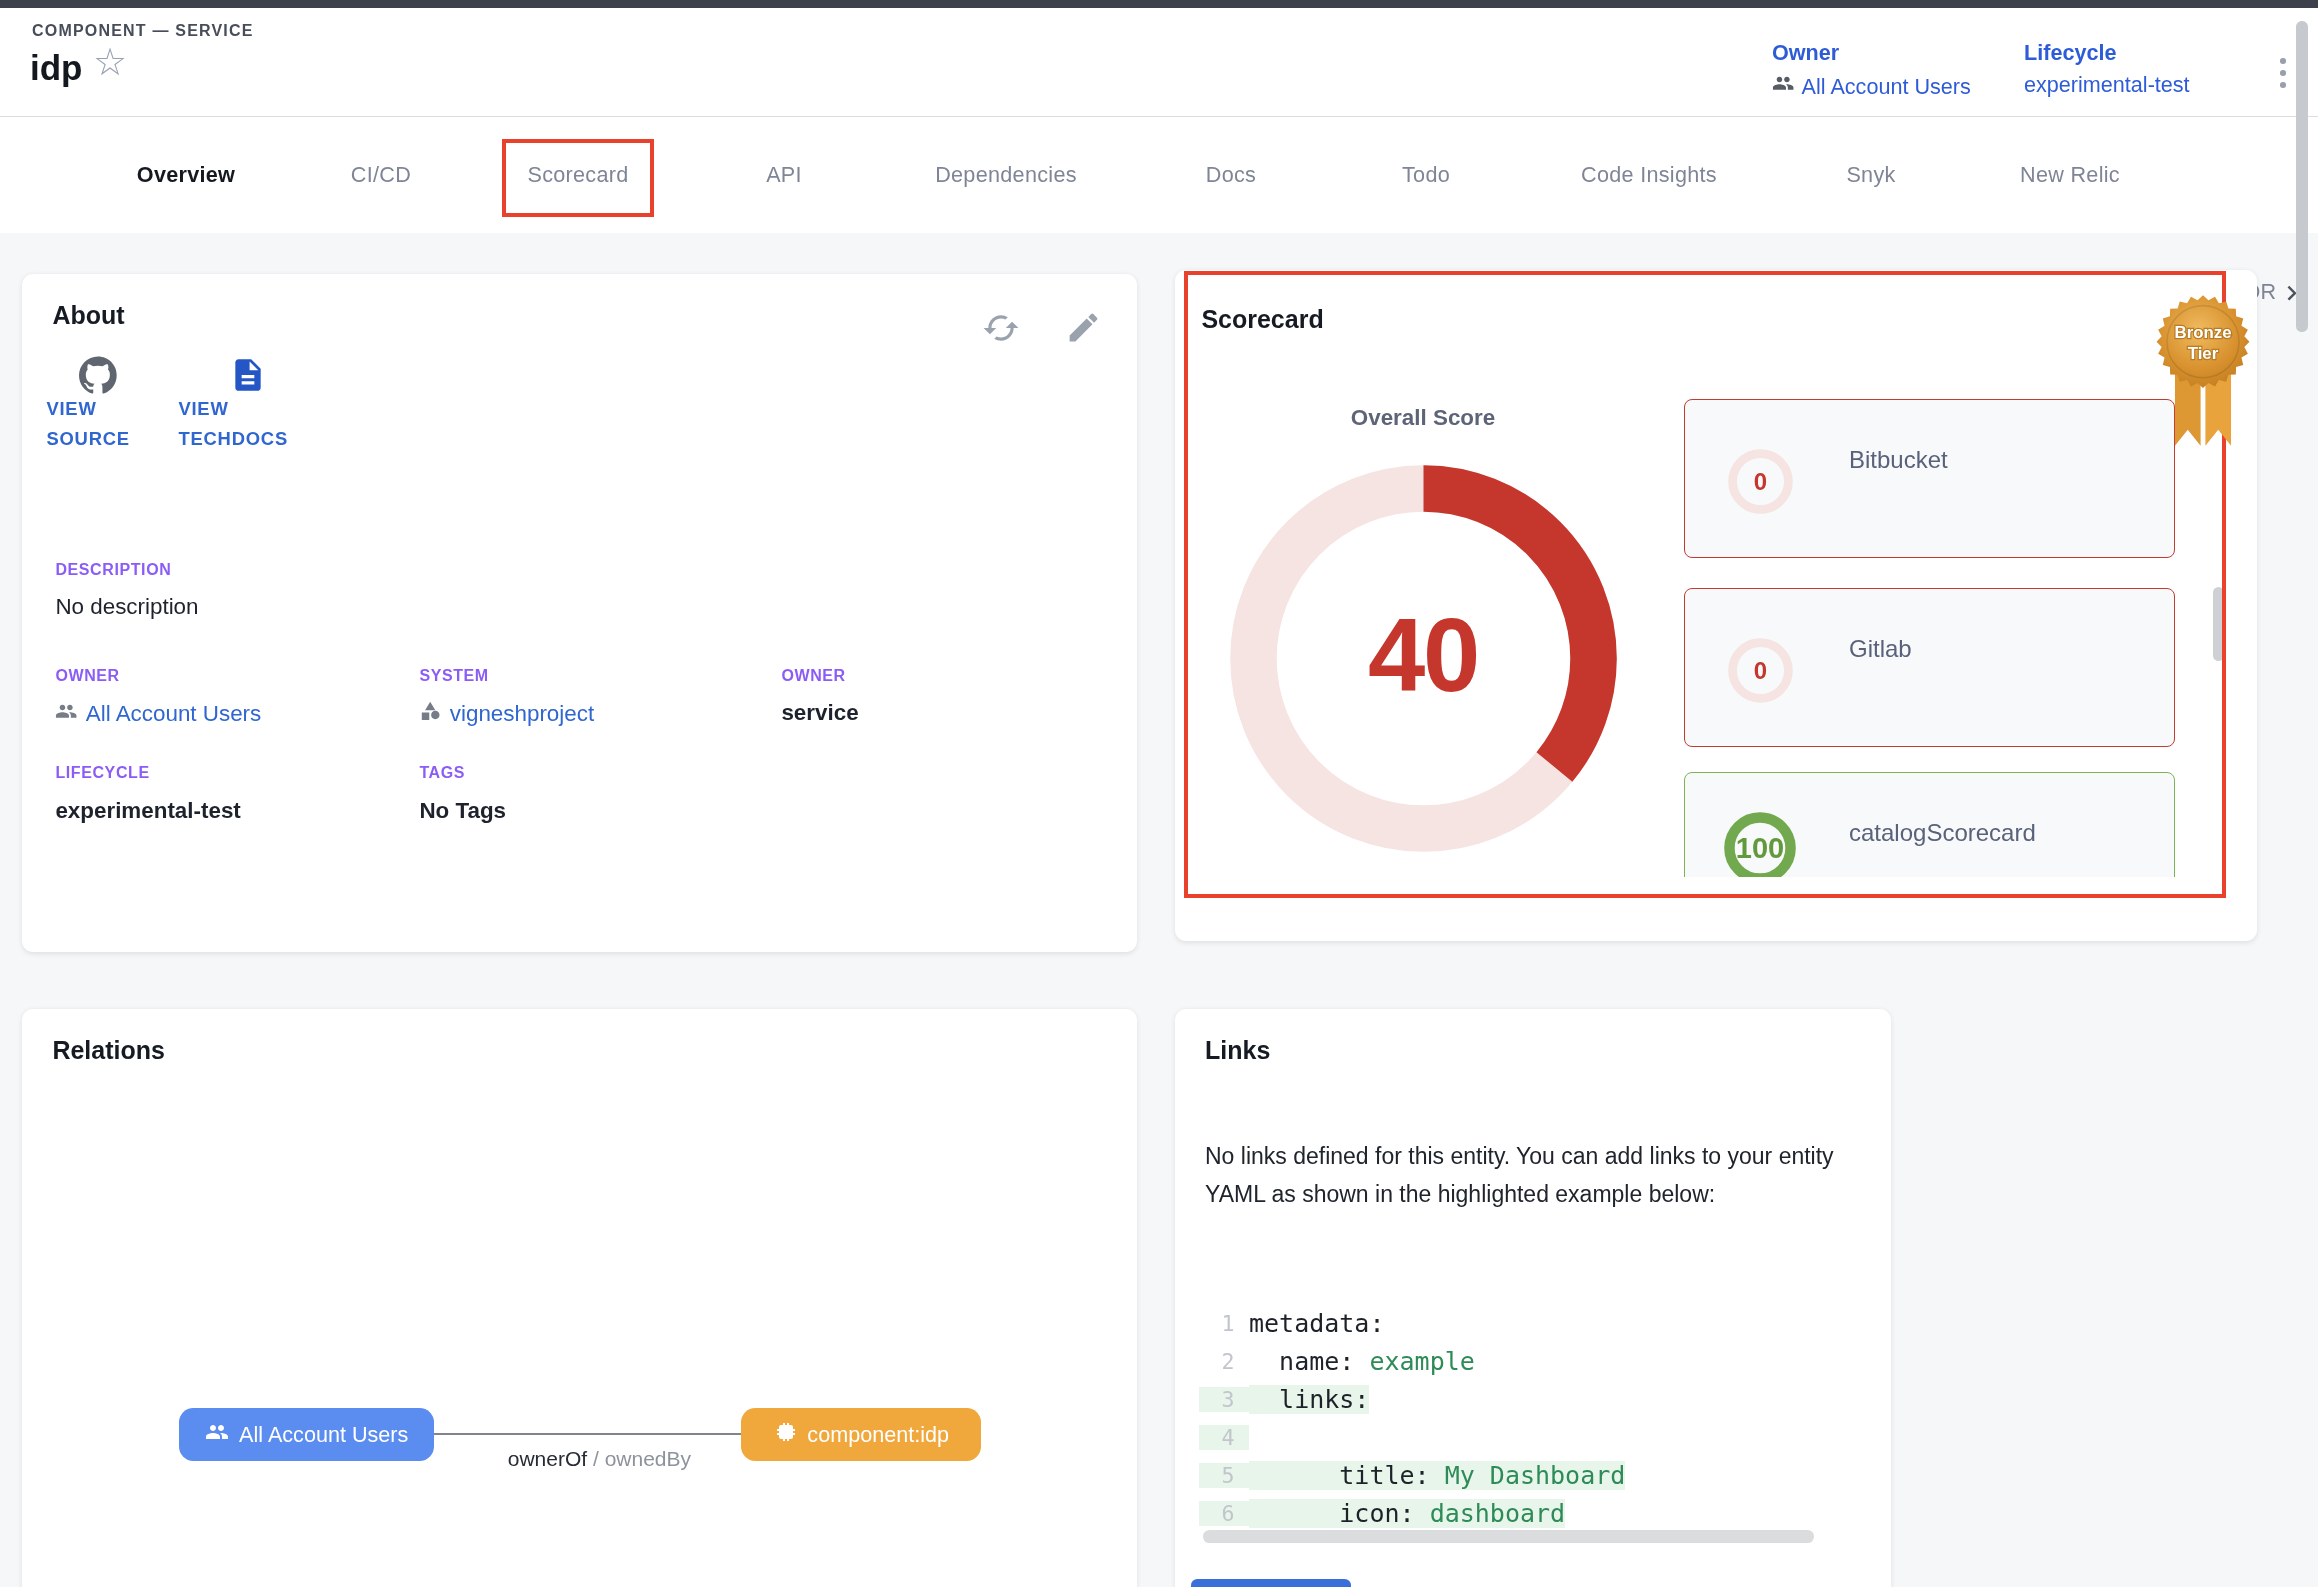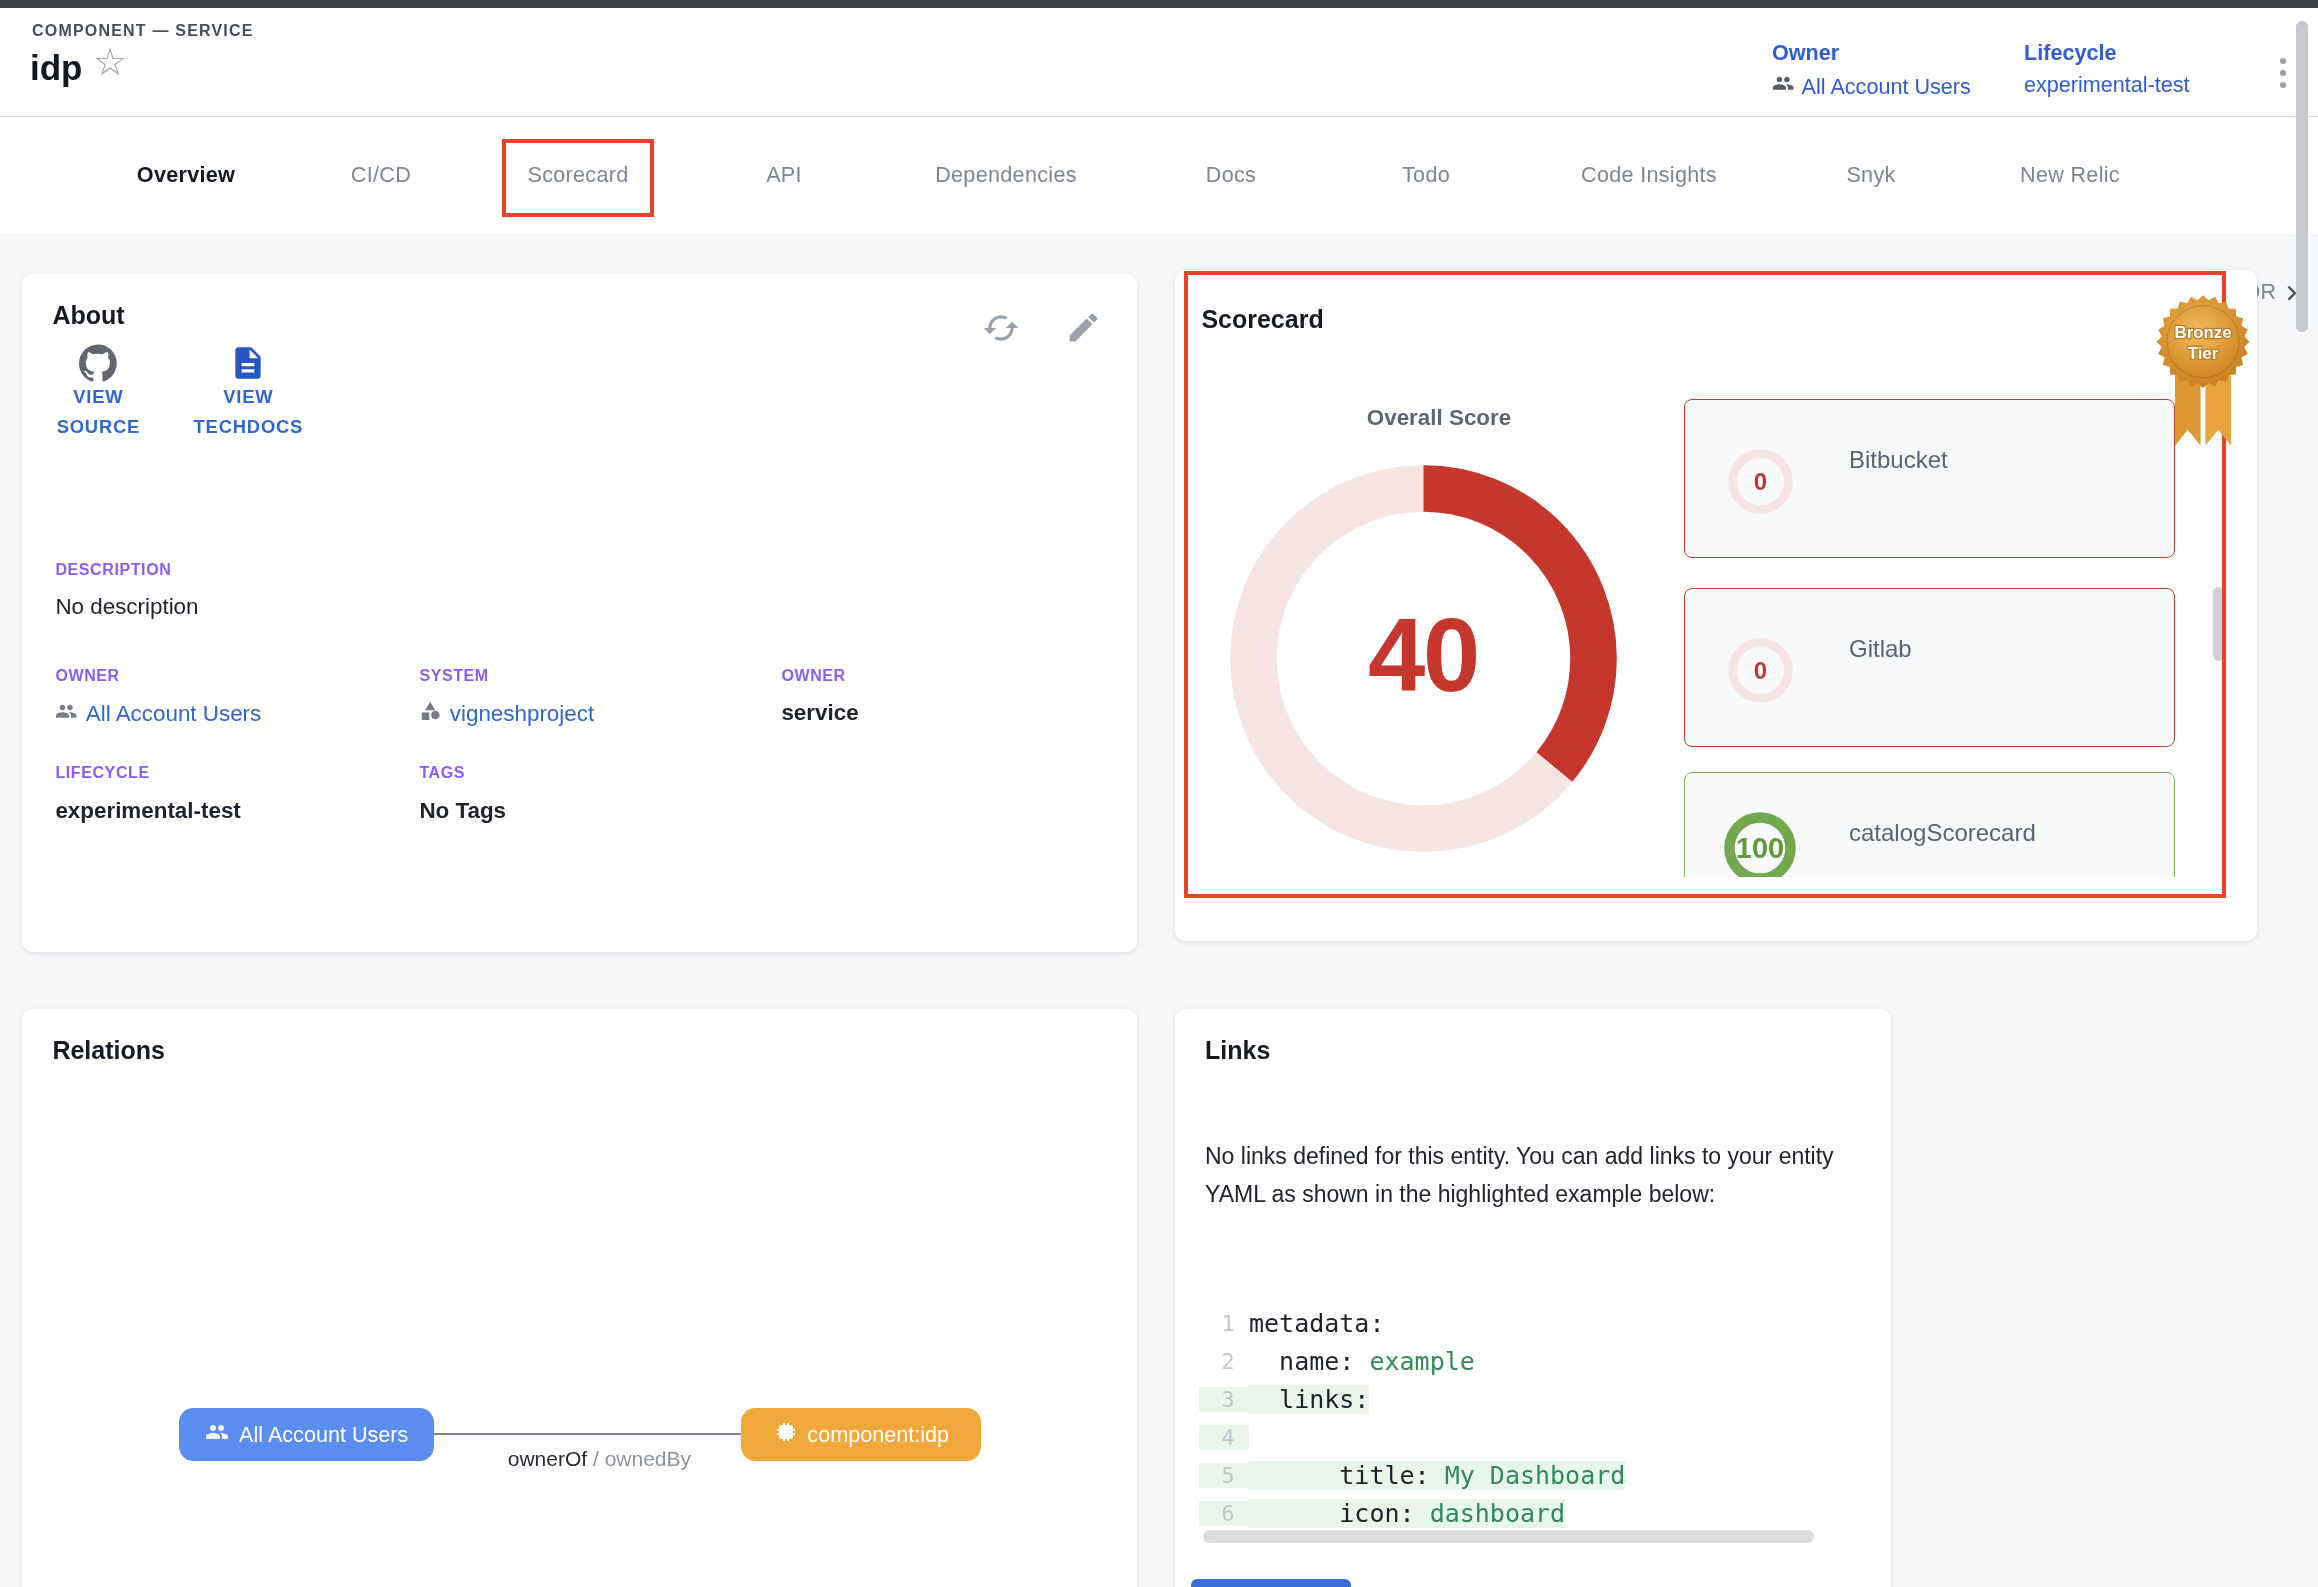--- a/index.html
+++ b/index.html
@@ -27,32 +27,32 @@
   #tab-clip .tab{left:0;transform:none;}
   #tab-annotation{left:502px;top:139px;width:152px;height:78px;border:4px solid var(--ann);box-sizing:border-box;z-index:5;}
   #tabs-chevron{left:2280px;top:165px;cursor:pointer;}
 
   
   .card{background:#fff;border-radius:11.2px;box-shadow:0 1.6px 5.6px rgba(25,30,44,.10);}
   .card-title{position:absolute;left:30px;top:27px;font-size:25px;font-weight:700;color:#161a22;}
 
   #about-card{left:22.4px;top:274px;width:1115px;height:678px;}
   .icon-btn{position:absolute;cursor:pointer;}
-  #ql-row .ql{position:absolute;top:60px;text-align:center;cursor:pointer;}
+  #ql-row .ql{position:absolute;top:72px;cursor:pointer;}
   .ql-icon{height:48px;display:flex;align-items:flex-end;justify-content:center;}
   .ql-line{font-size:18.4px;font-weight:700;letter-spacing:0.8px;color:var(--link);line-height:30px;}
   .fld-label{position:absolute;font-size:16px;font-weight:700;letter-spacing:0.6px;color:#8b5cf6;}
   .fld-value{position:absolute;font-size:22.4px;color:#1d222c;display:flex;align-items:center;gap:8px;white-space:nowrap;}
   .fld-value.link{color:var(--link);cursor:pointer;}
   .fld-value.bold{font-weight:700;}
 
   #scorecard-card{left:1175px;top:270px;width:1082px;height:671px;overflow:hidden;}
   #scorecard-annotation{left:8.8px;top:0.8px;width:1042px;height:627px;border:4px solid var(--ann);box-sizing:border-box;z-index:5;}
   #tier-badge{left:979px;top:22.4px;width:98px;height:157px;z-index:7;}
-  #overall-label{left:124px;top:135px;width:280px;text-align:center;font-size:22.4px;font-weight:600;color:#5d6478;}
+  #overall-label{left:108px;top:135px;width:280px;text-align:center;font-size:22.4px;font-weight:600;color:#5d6478;}
   #gauge-wrap{left:52px;top:192px;width:393px;height:393px;}
   #gauge-num{left:108px;top:327px;width:280px;text-align:center;font-size:103px;font-weight:700;color:var(--red);letter-spacing:-2.4px;}
   #sc-items{left:509px;top:129px;width:491px;height:478px;overflow:hidden;}
   .sc-item{position:absolute;left:0;width:491px;height:159px;box-sizing:border-box;border-radius:8px;background:#f8f9fb;border:1.6px solid;cursor:pointer;}
   .sc-ring{position:absolute;display:flex;align-items:center;justify-content:center;}
   .sc-ring svg{position:absolute;left:0;top:0;}
   .sc-ring .val{position:relative;font-weight:700;}
   .sc-name{position:absolute;left:164px;top:46px;font-size:24px;color:#59627a;}
   #sc-scrollbar{left:1038px;top:317px;width:11.2px;height:74px;border-radius:5.6px;background:#cdd0d5;cursor:pointer;}
 

